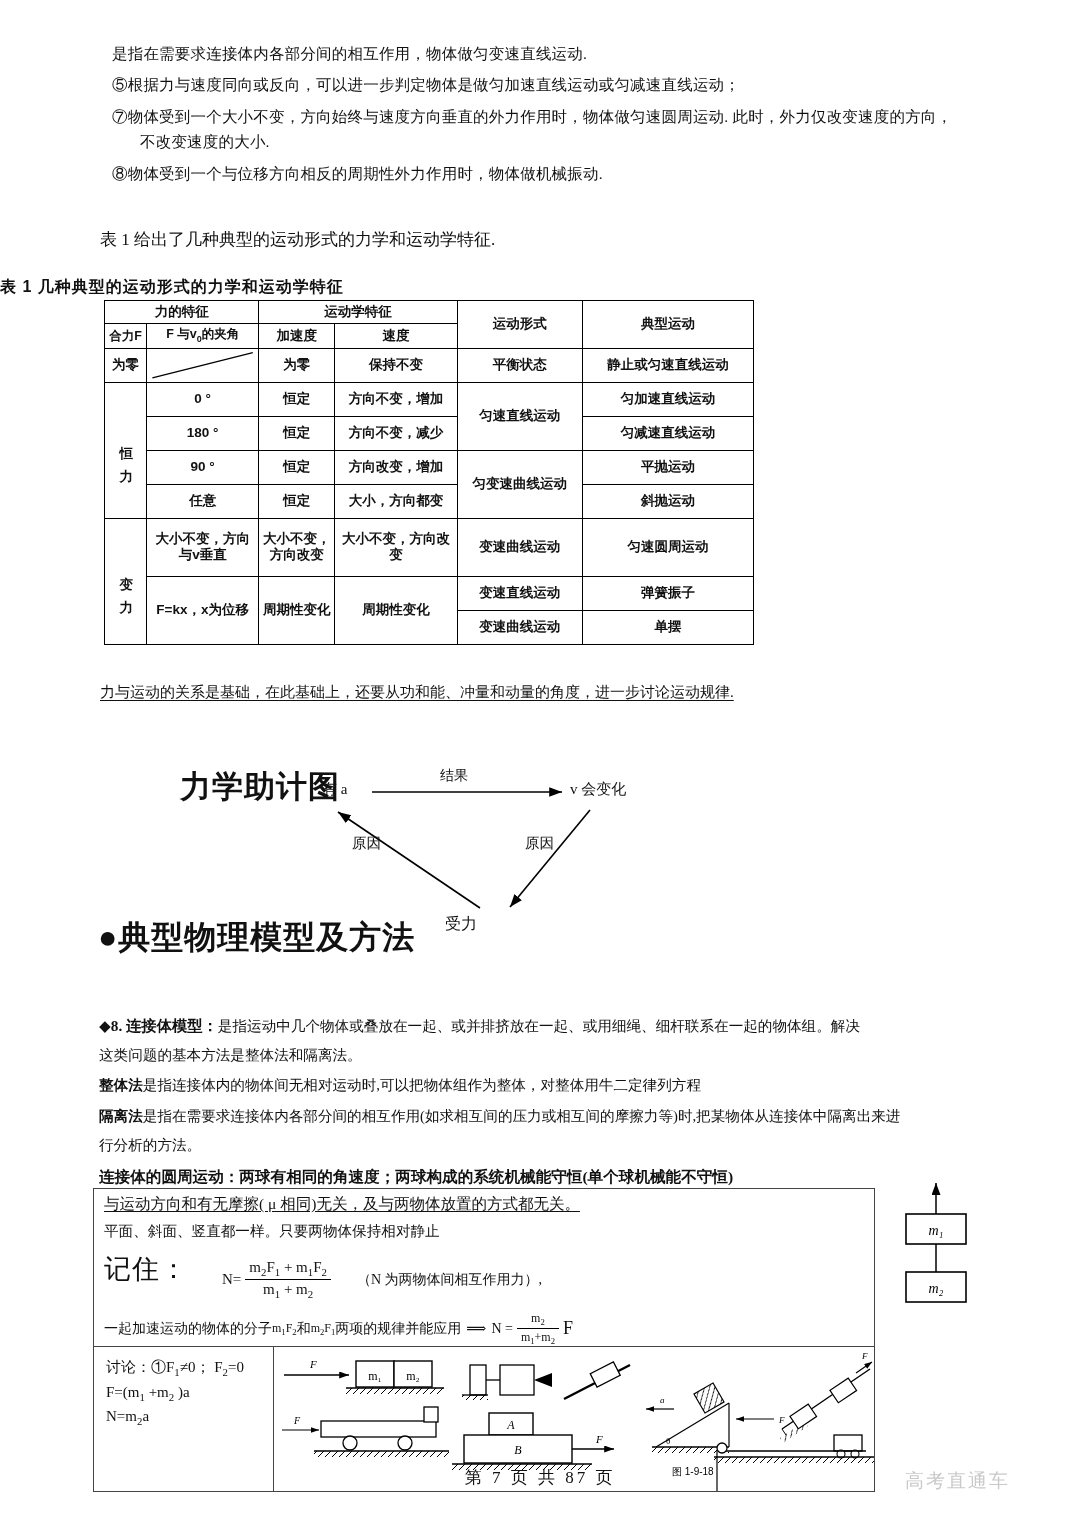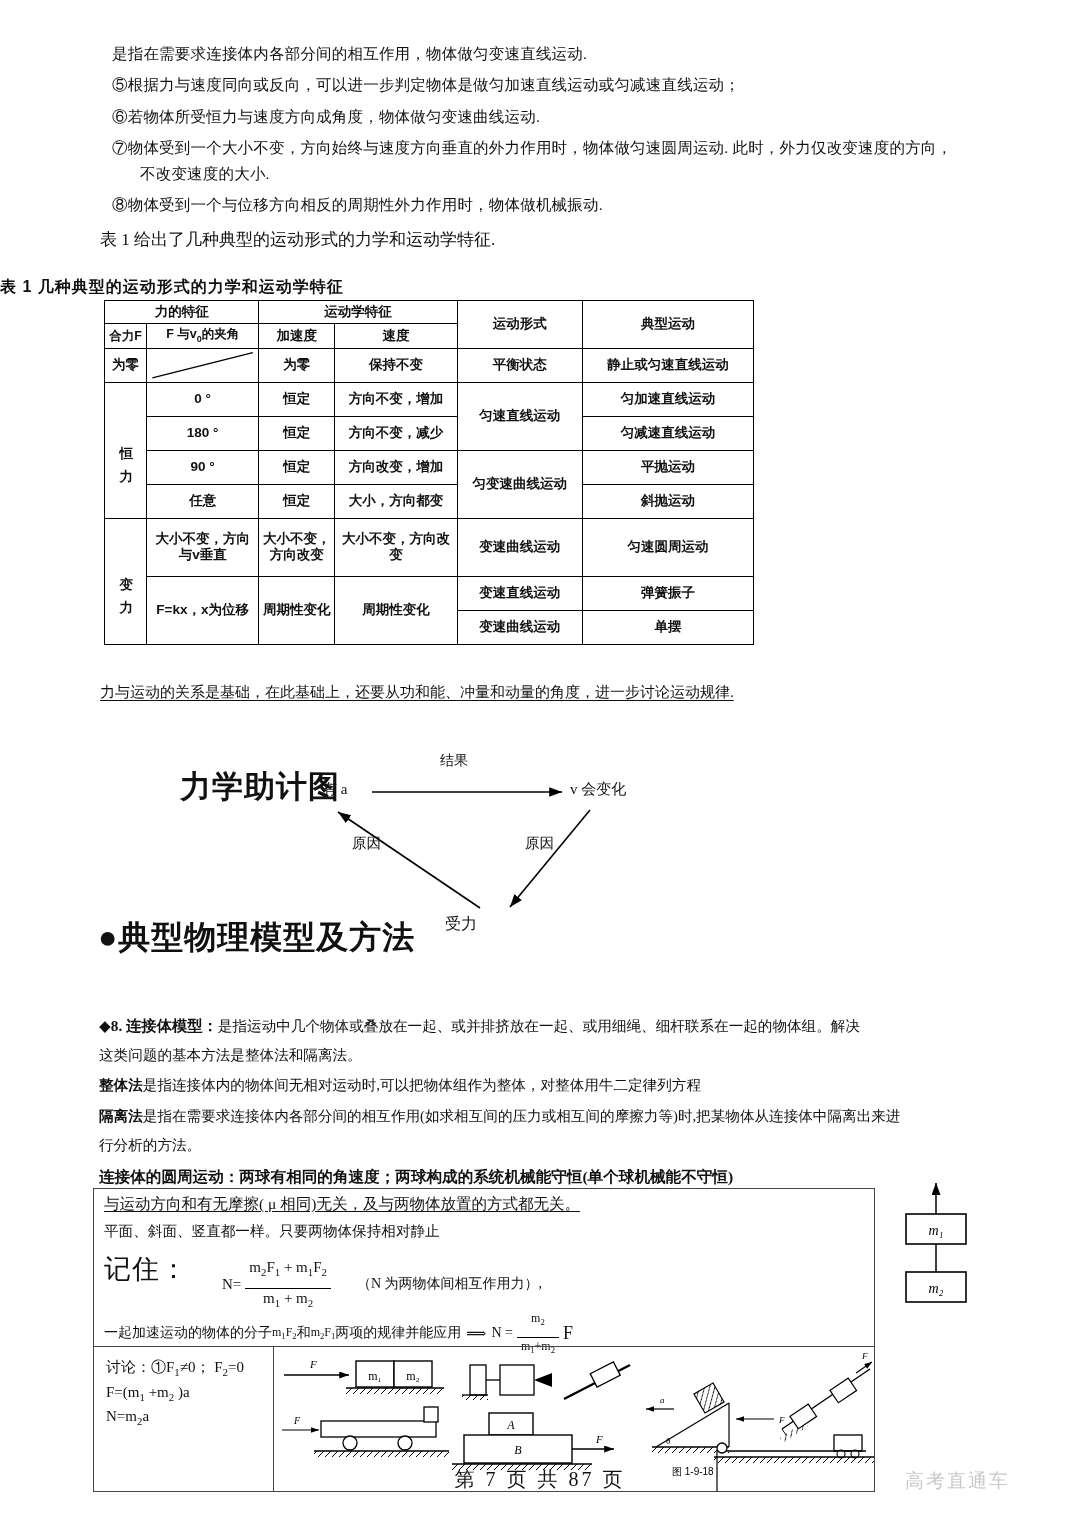--- a/index.html
+++ b/index.html
@@ -52,21 +52,21 @@
   .summary .l1 { font-size:16.5px; text-decoration:underline; text-underline-offset:3px; white-space:nowrap; }
   .summary .l2 { font-size:15px; margin-top:11px; text-decoration:underline; text-underline-offset:3px; white-space:nowrap; }
 
   
   .fd { position:absolute; left:100px; top:752px; width:620px; height:200px; }
   .fd-title { position:absolute; left:40px; top:14px; font-size:31px; font-weight:bold;
               font-family:Liberation Mono, monospace; letter-spacing:1px;margin-left:40px; }
   .fd svg { position:absolute; left:0; top:0; }
   .fd-lbl { position:absolute; font-size:15px; }
   #fd-a    { left:222px; top:28px; }
-  #fd-res  { left:340px; top:0; font-size:14px; }
+  #fd-res  { left:340px; top:15px; font-size:14px; }
   #fd-v    { left:470px; top:28px; }
   #fd-c1   { left:252px; top:82px; font-size:14.5px; }
   #fd-c2   { left:425px; top:82px; font-size:14.5px; }
   #fd-f    { left:345px; top:162px; font-size:16px; }
 
   
   .h-models {
     position:absolute; left:98px; top:916px;
     font-size:32px; font-weight:bold;
     font-family:"Liberation Sans","DejaVu Sans",sans-serif;
@@ -85,21 +85,21 @@
   .fbox {
     position:absolute; left:93px; top:1188px; width:782px; height:158px;
     border:1.4px solid #444; border-bottom:none;
   }
   .fbox-inner { position:relative; width:100%; height:100%; padding:5px 0 0 10px; }
   .fb-l1 { font-size:15.5px; text-decoration:underline; text-underline-offset:2px; }
   .fb-l2 { font-size:14.6px; margin-top:7px; }
   .fb-remember { position:absolute; left:10px; top:62px; font-size:27px; letter-spacing:1px; }
   .fb-eq { position:absolute; left:128px; top:70px; font-size:15px; display:flex; align-items:center; }
   .frac { display:inline-block; text-align:center; vertical-align:middle; margin:0 4px; }
-  .frac .num { border-bottom:1.2px solid #000; padding:0 4px 10px 4px; display:block;font-family:Liberation Serif, serif; }
+  .frac .num { border-bottom:1.2px solid #000; padding:0 4px 1px 4px; display:block;font-family:Liberation Serif, serif; }
   .frac .den { padding:1px 4px 0 4px; display:block; }
   .fb-note { margin-left:22px; font-size:14px; }
   .fb-l3 { position:absolute; left:10px; top:122px; font-size:14px; display:flex; align-items:center; }
   sub { font-size:.72em; }
 
   .blocks { position:absolute; right:86px; top:1178px; width:110px; height:150px; }
 
   
   .dbox {
     position:absolute; left:93px; top:1346px; width:782px; height:146px;
@@ -107,37 +107,36 @@
   }
   .dleft {
     position:absolute; left:0; top:0; width:180px; height:100%;
     border-right:1.4px solid #444; padding:9px 0 0 12px; font-size:15px; line-height:1.55;
   }
   .dright { position:absolute; left:180px; top:0; right:0; height:100%; }
 
   
   .footer {
     position:absolute; left:0; top:1466px; width:1080px; text-align:center;
-    font-size:20px; letter-spacing:3px;
+    font-size:17px; letter-spacing:3px;
   }
   .watermark {
     position:absolute; left:905px; top:1468px;
     font-size:19px; color:#c9c9c9; letter-spacing:2px;
     font-family:"Liberation Sans","DejaVu Sans",sans-serif;
   }
 </style>
 </head>
 <body>
 
 <div class="page">
 
   <div class="intro">
     <p>是指在需要求连接体内各部分间的相互作用，物体做匀变速直线运动.</p>
     <p>⑤根据力与速度同向或反向，可以进一步判定物体是做匀加速直线运动或匀减速直线运动；</p>
-    <p>⑥若物体所受恒力与速度方向成角度，物体做匀变速曲线运动.</p>
     <p>⑦物体受到一个大小不变，方向始终与速度方向垂直的外力作用时，物体做匀速圆周运动. 此时，外力仅改变速度的方向，</p>
     <p class="ind">不改变速度的大小.</p>
     <p>⑧物体受到一个与位移方向相反的周期性外力作用时，物体做机械振动.</p>
   </div>
   <div class="table-lead">表 1 给出了几种典型的运动形式的力学和运动学特征.</div>
 
   <div class="tbl-caption">表 1    几种典型的运动形式的力学和运动学特征</div>
 
   <table class="chars">
     <tbody>

